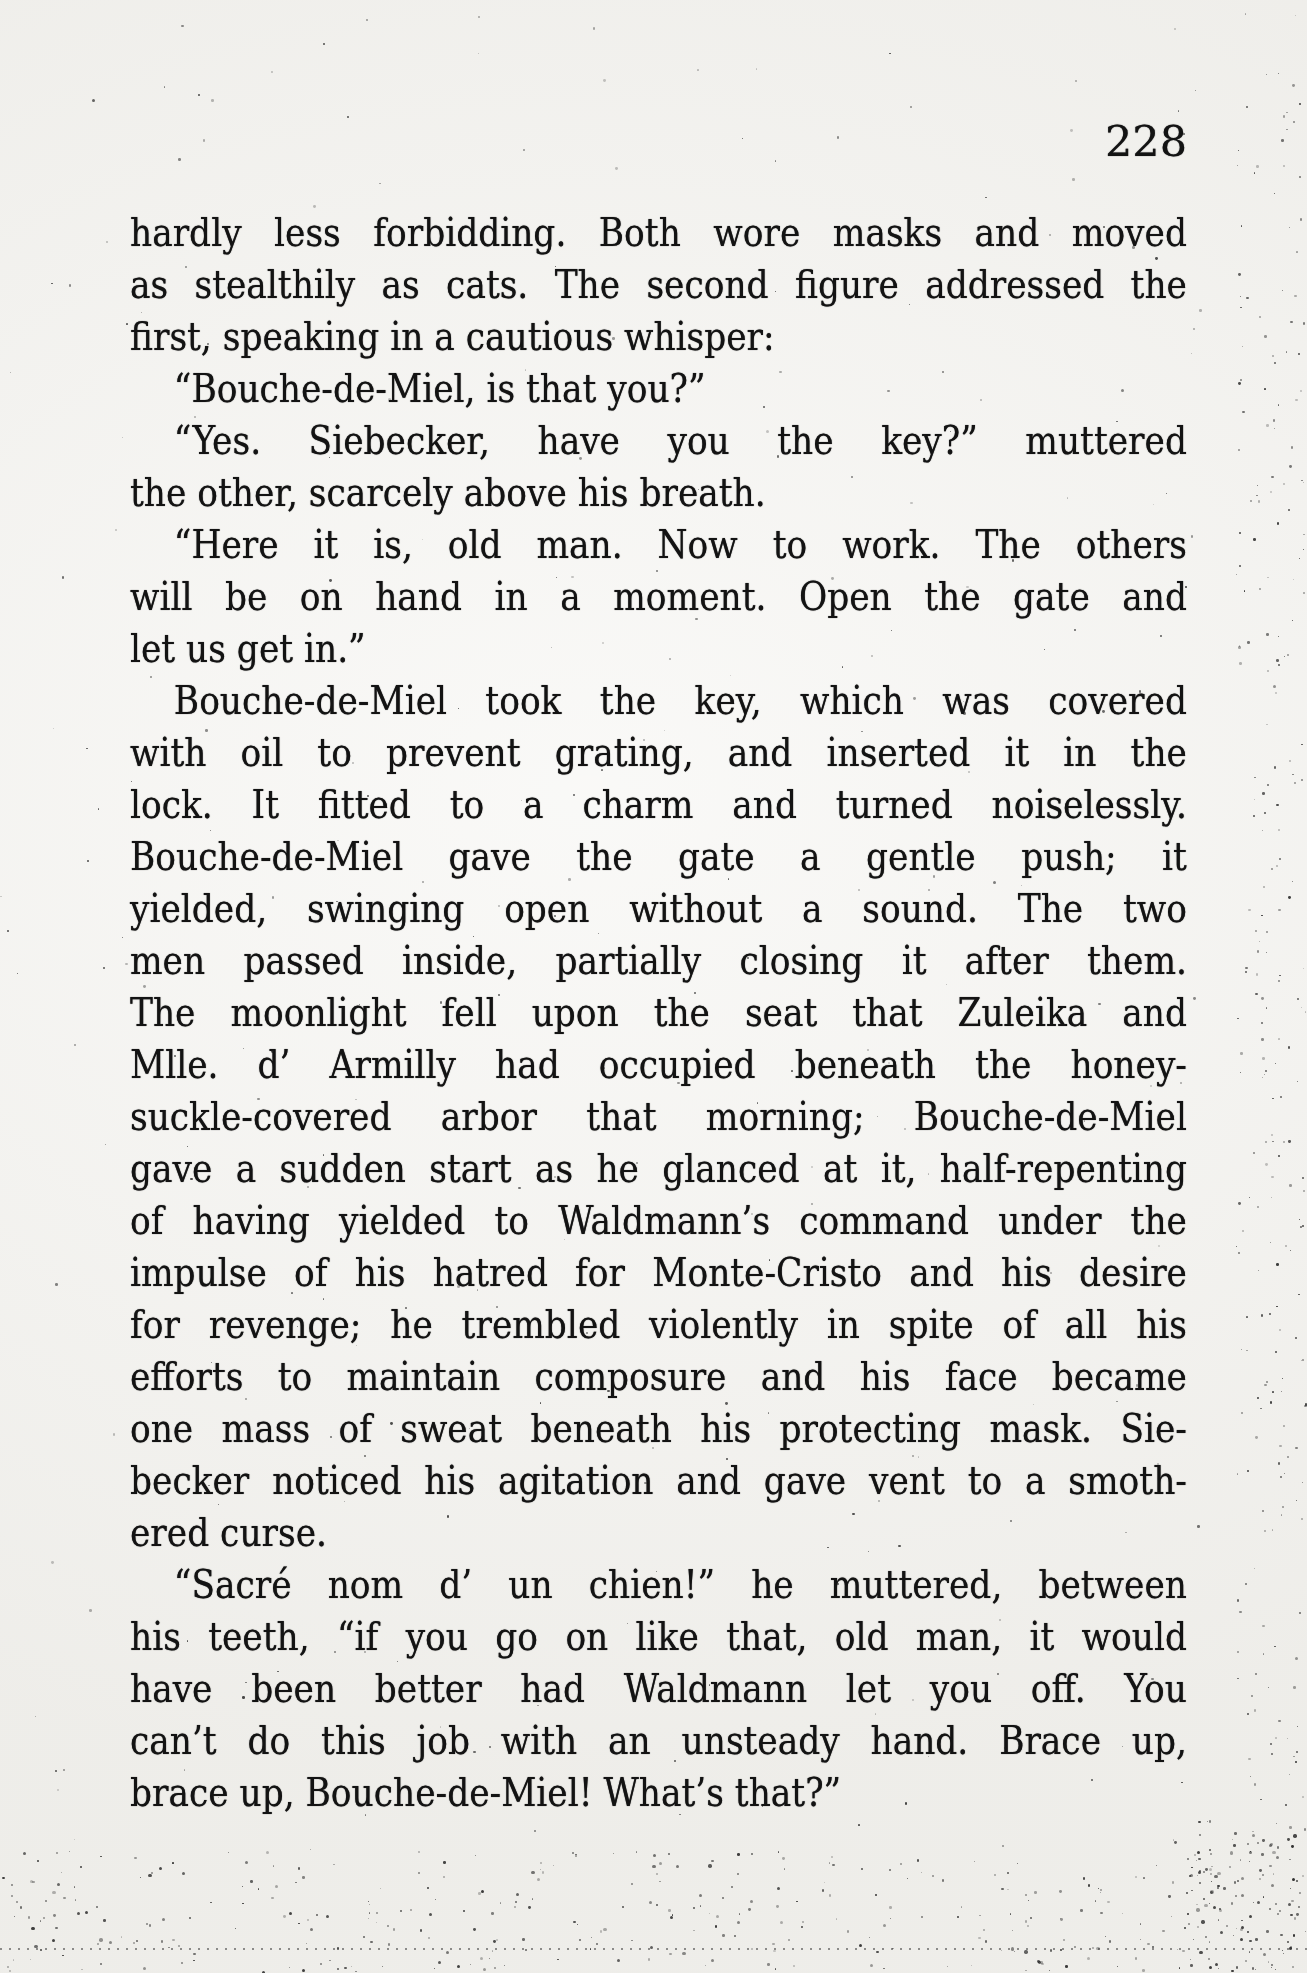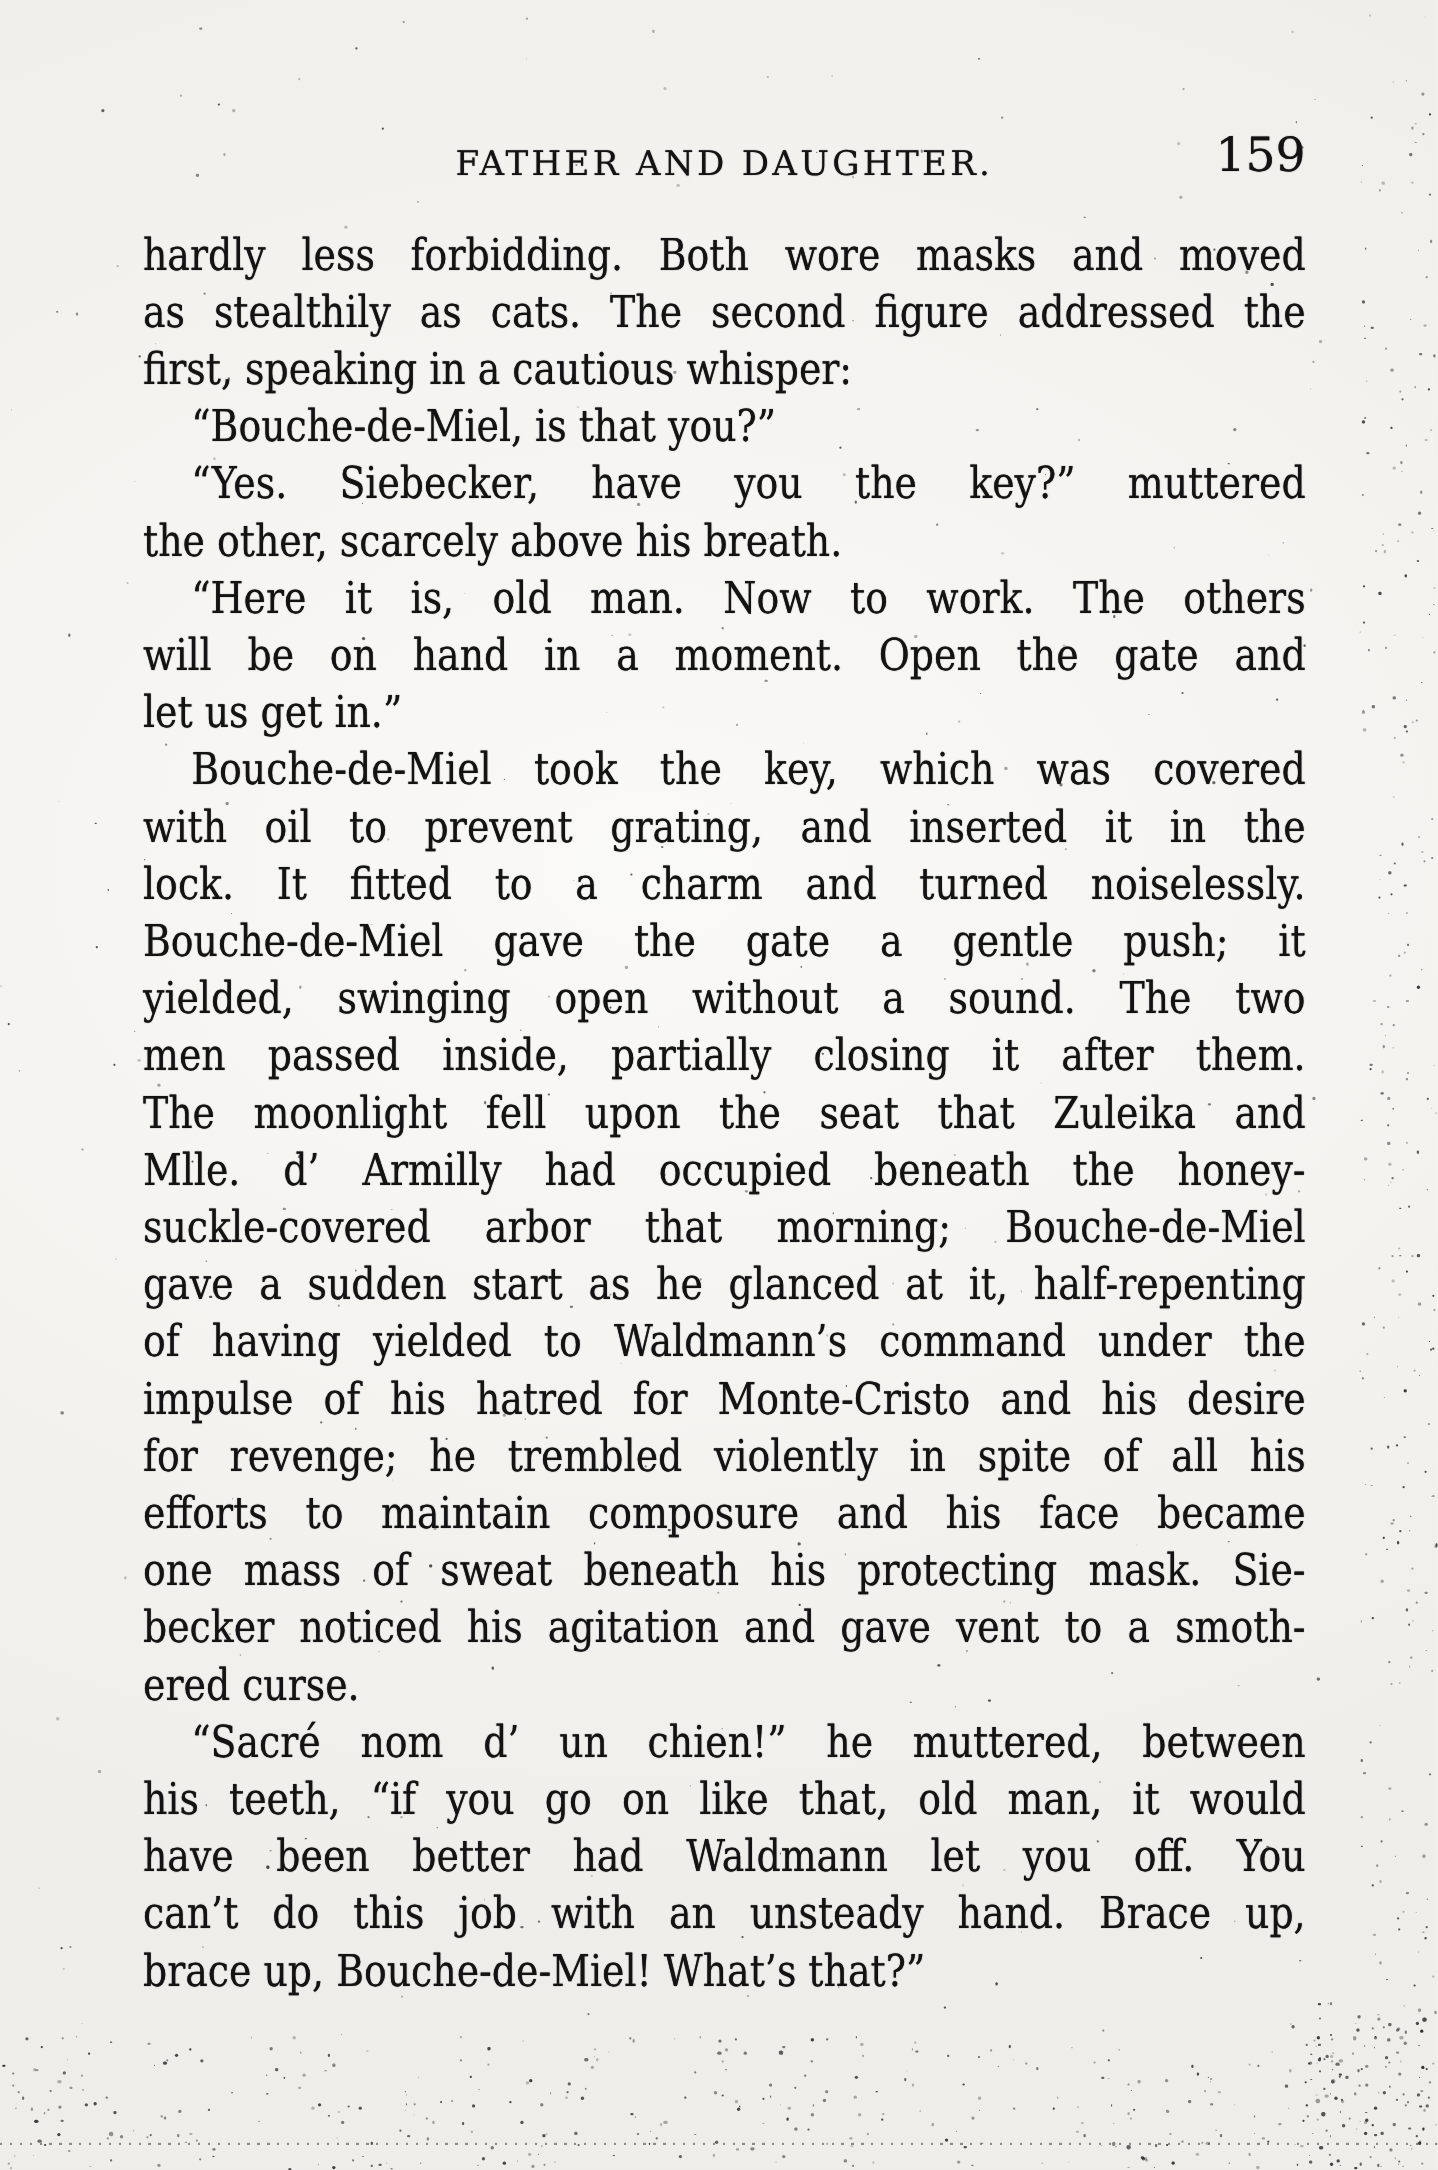--- a/index.html
+++ b/index.html
@@ -80,22 +80,21 @@
     display: block;
     background: #1c1c1c;
     border-radius: 50%;
   }
 </style>
 </head>
 <body>
 
 <div class="scan-page">
 
-  <div class="running-title">FATHER AND DAUGHTER.</div>
-  <div class="page-number">159</div>
+  <div class="page-number">228</div>
 
   <div class="text-block">
     <div class="line">hardly less forbidding.  Both wore masks and moved</div>
     <div class="line">as stealthily as cats.  The second figure addressed the</div>
     <div class="line end">first, speaking in a cautious whisper:</div>
     <div class="line ind end">“Bouche-de-Miel, is that you?”</div>
     <div class="line ind">“Yes.  Siebecker, have you the key?” muttered</div>
     <div class="line end">the other, scarcely above his breath.</div>
     <div class="line ind">“Here it is, old man.  Now to work.  The others</div>
     <div class="line">will be on hand in a moment.  Open the gate and</div>

